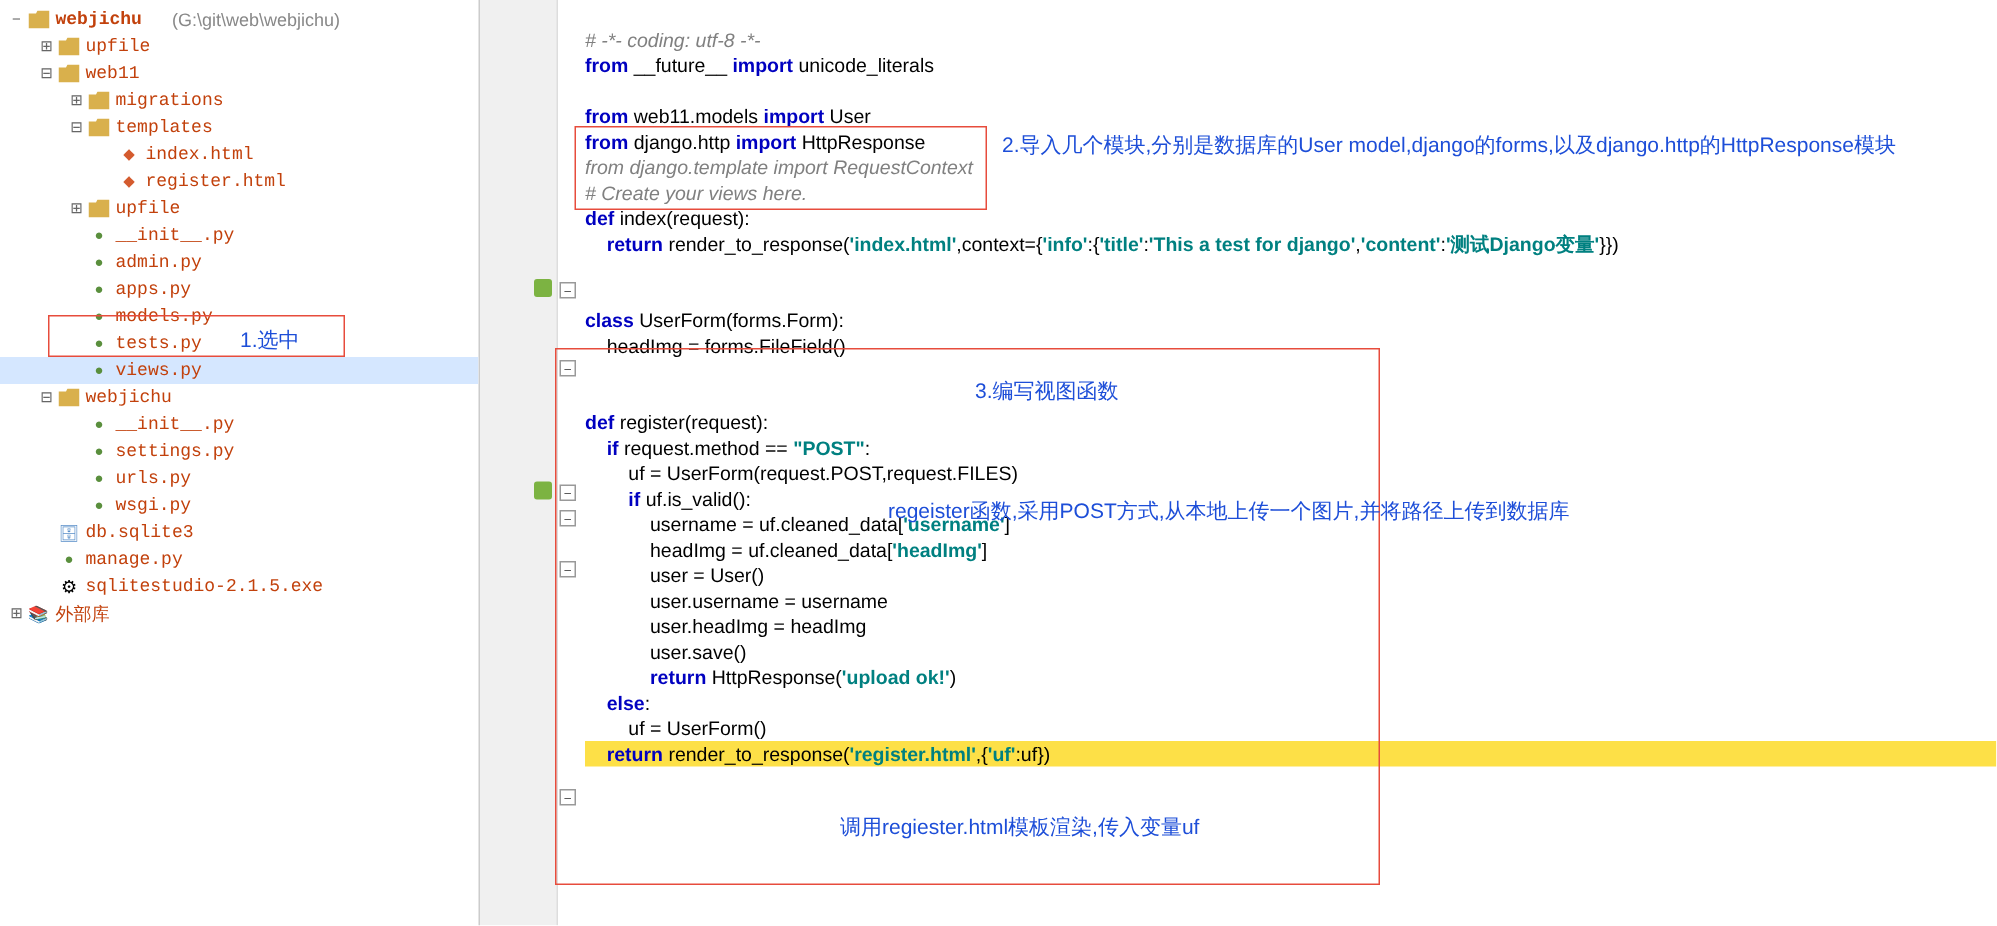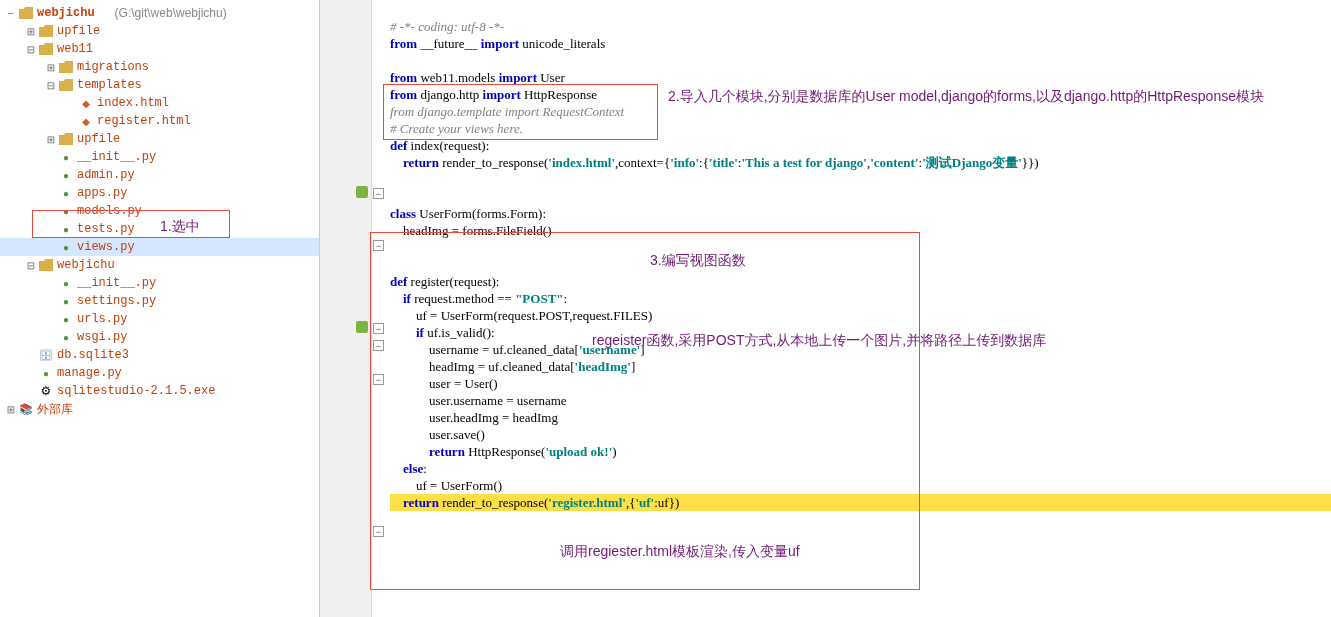--- a/index.html
+++ b/index.html
@@ -11,25 +11,25 @@
 .expander.none { visibility: hidden; }
 .tree-icon { width: 16px; height: 14px; display: inline-flex; align-items: center; justify-content: center; margin-right: 3px; }
 .tree-label { color: #c2410c; font-family: Liberation Mono, monospace; }
 .tree-hint { color: #888; margin-left: 20px; }
 .folder-icon svg { fill: #d9b04c; }
 .py-icon { color: #5a8f3d; font-size: 10px; font-weight: bold; }
 .html-icon { color: #d45b2e; font-size: 10px; }
 .db-icon { color: #5a8fc9; font-size: 11px; }
 .lib-icon { color: #7a6fb0; font-size: 11px; }
 .red-box { border: 1px solid #e74c3c; position: absolute; pointer-events: none; }
-.red-text { color: #701a75; font-size: 14px; position: absolute; pointer-events: none; white-space: nowrap; }
+.red-text { color: #1d4ed8; font-size: 14px; position: absolute; pointer-events: none; white-space: nowrap; }
 .code-panel { flex: 1; position: relative; background: #fff; overflow: hidden; }
 .gutter { position: absolute; left: 0; top: 0; width: 52px; height: 100%; background: #f0f0f0; border-right: 1px solid #ddd; }
 .fold-gutter { position: absolute; left: 52px; top: 0; width: 14px; height: 100%; }
-.code-area { position: absolute; left: 66px; top: 0; right: 0; height: 100%; font-family: Liberation Serif, serif; font-size: 13px; line-height: 17px; padding-left: 4px; }
+.code-area { position: absolute; left: 66px; top: 0; right: 0; height: 100%; font-family: Liberation Sans, sans-serif; font-size: 13px; line-height: 17px; padding-left: 4px; }
 .code-line { height: 17px; white-space: pre; }
 .kw { color: #0000c0; font-weight: bold; }
 .str { color: #008080; font-weight: bold; }
 .cmt { color: #808080; font-style: italic; }
 .fold-marker { position: absolute; left: 1px; width: 11px; height: 11px; border: 1px solid #999; background: #fff; display: flex; align-items: center; justify-content: center; font-size: 9px; color: #555; cursor: pointer; }
 .gutter-icon { position: absolute; left: 36px; width: 12px; height: 12px; background: #7cb342; border-radius: 2px; }
 .highlight-line { background: #fde047; }
 </style>
 </head>
 <body>

